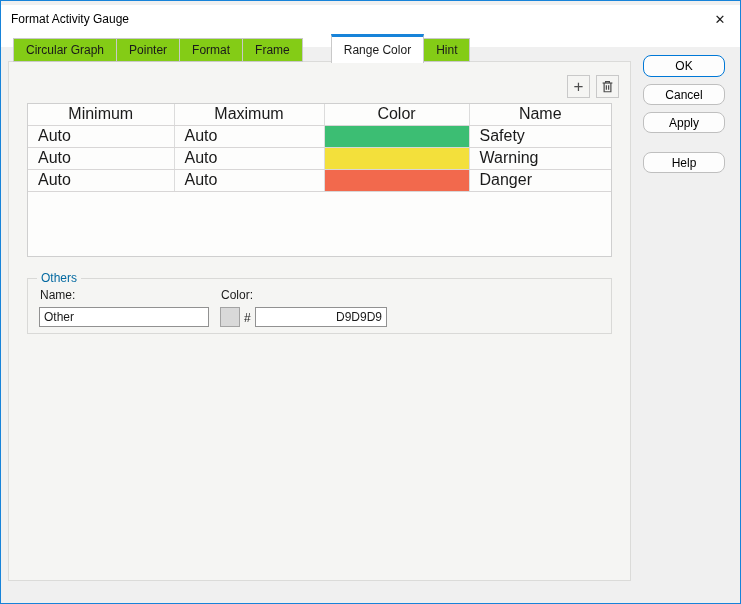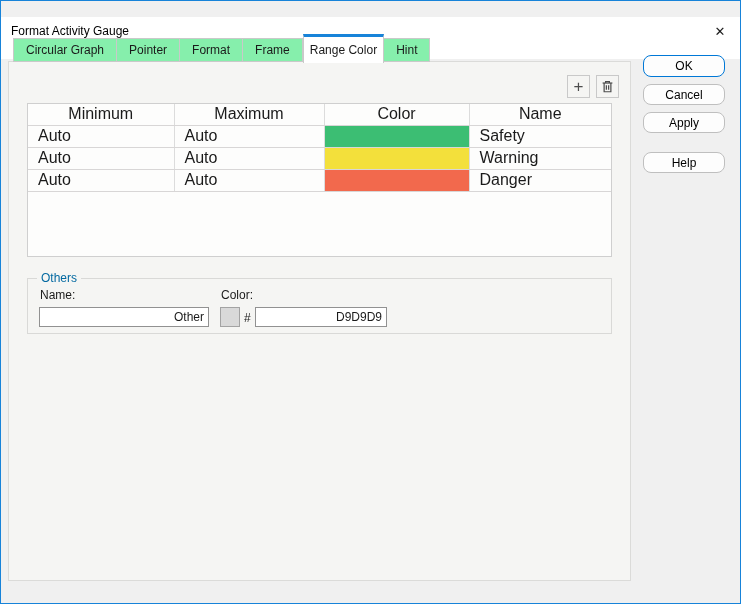--- a/index.html
+++ b/index.html
@@ -12,21 +12,21 @@
   .dialog {
     position: relative;
     width: 741px;
     height: 604px;
     background: #f0f0f0;
     border: 1px solid #1783d9;
     overflow: hidden;
   }
   
   .titlebar {
-    position: absolute; left: 0; top: 16px; right: 0; height: 42px;
+    position: absolute; left: 0; top: 4px; right: 0; height: 42px;
     background: #ffffff;
   }
   .title {
     position: absolute; left: 10px; top: 0; line-height: 29px;
     font-size: 12px; color: #000;
     white-space: nowrap;
   }
   .close-btn {
     position: absolute; right: 2px; top: 0; width: 36px; height: 29px;
     display: flex; align-items: center; justify-content: center;
@@ -35,35 +35,36 @@
   }
   
   .tabs {
     position: absolute; left: 12px; top: 33px; height: 28px;
     display: flex; align-items: flex-end; z-index: 3;
   }
   .tab {
     height: 24px;
     padding: 0 12px;
     display: flex; align-items: center; justify-content: center;
-    background: #86efac;
+    background: #84cc16;
     border: 1px solid #c9c9c9;
     border-left: none;
     white-space: nowrap;
     cursor: default;
   }
   .tab:first-child { border-left: 1px solid #c9c9c9; }
   .tab.active {
     height: 29px;
     margin-bottom: -1px;
-    padding: 0 6px;
+    padding: 0 12px;
     background: #ffffff;
     border: 1px solid #c9c9c9;
     border-top: 3px solid #1783d9;
     border-bottom: none;
+    margin-left: 28px;
   }
   
   .panel {
     position: absolute; left: 7px; top: 60px; width: 623px; height: 520px;
     background: #f5f5f3;
     border: 1px solid #dbdbd9;
     z-index: 1;
   }
   .grid-toolbar {
     position: absolute; top: 13px; right: 11px;
@@ -117,21 +118,21 @@
   .color-label { left: 193px; top: 9px; }
   .text-input {
     position: absolute;
     height: 20px;
     background: #ffffff;
     border: 1px solid #919191;
     font-family: "Liberation Sans", "DejaVu Sans", sans-serif;
     font-size: 12px; color: #1a1a1a;
     padding: 0 4px;
   }
-  .name-input { left: 11px; top: 28px; width: 170px; text-align: right; }
+  .name-input { left: 11px; top: 28px; width: 170px; }
   .color-input { left: 227px; top: 28px; width: 132px; text-align: right; }
   .color-swatch-box {
     position: absolute; left: 192px; top: 28px; width: 20px; height: 20px;
     border: 1px solid #a3a3a3;
     padding: 0; cursor: default;
   }
   .hash-sign { position: absolute; left: 216px; top: 32px; font-size: 12px; }
   
   .btn {
     position: absolute; left: 642px; width: 82px; height: 21px;

